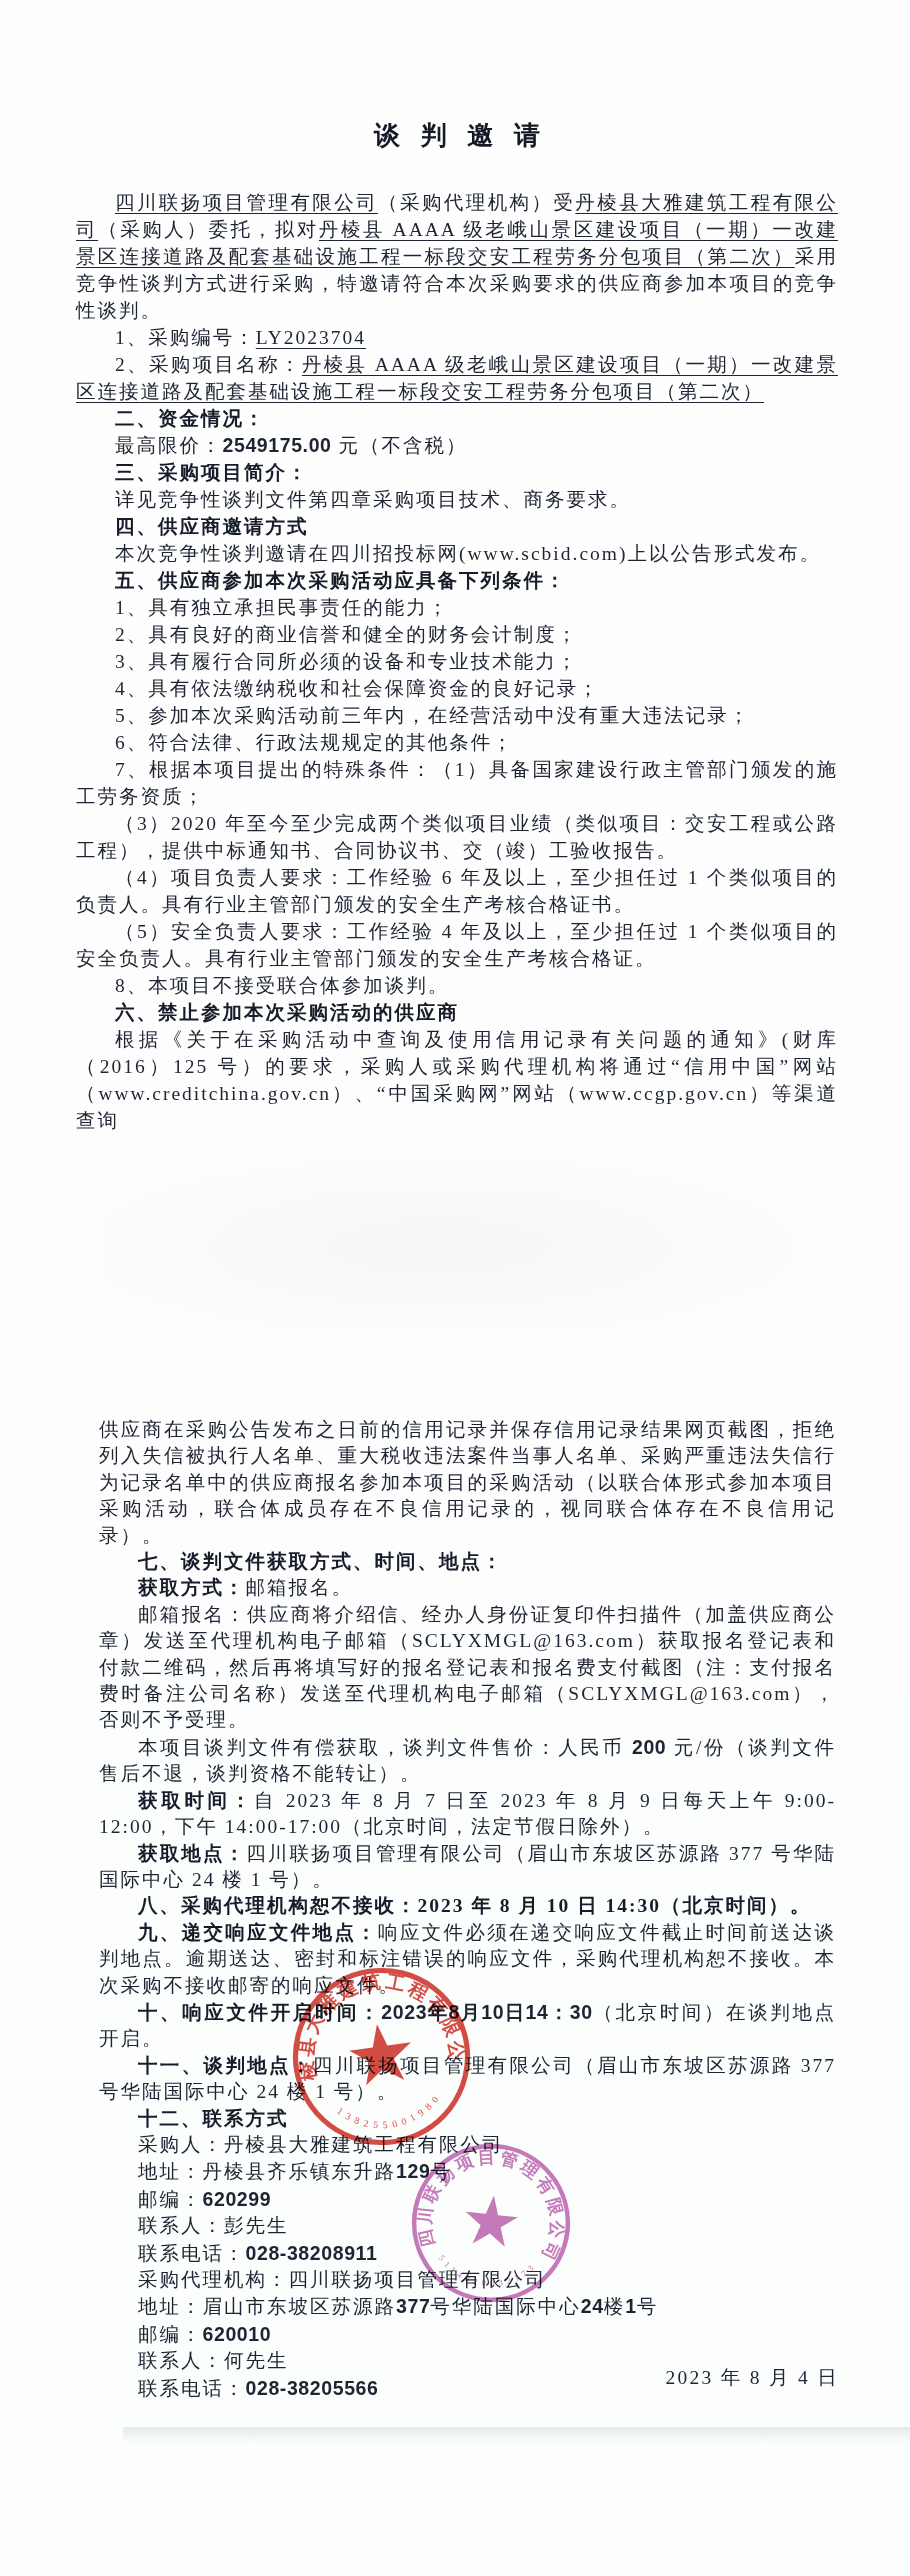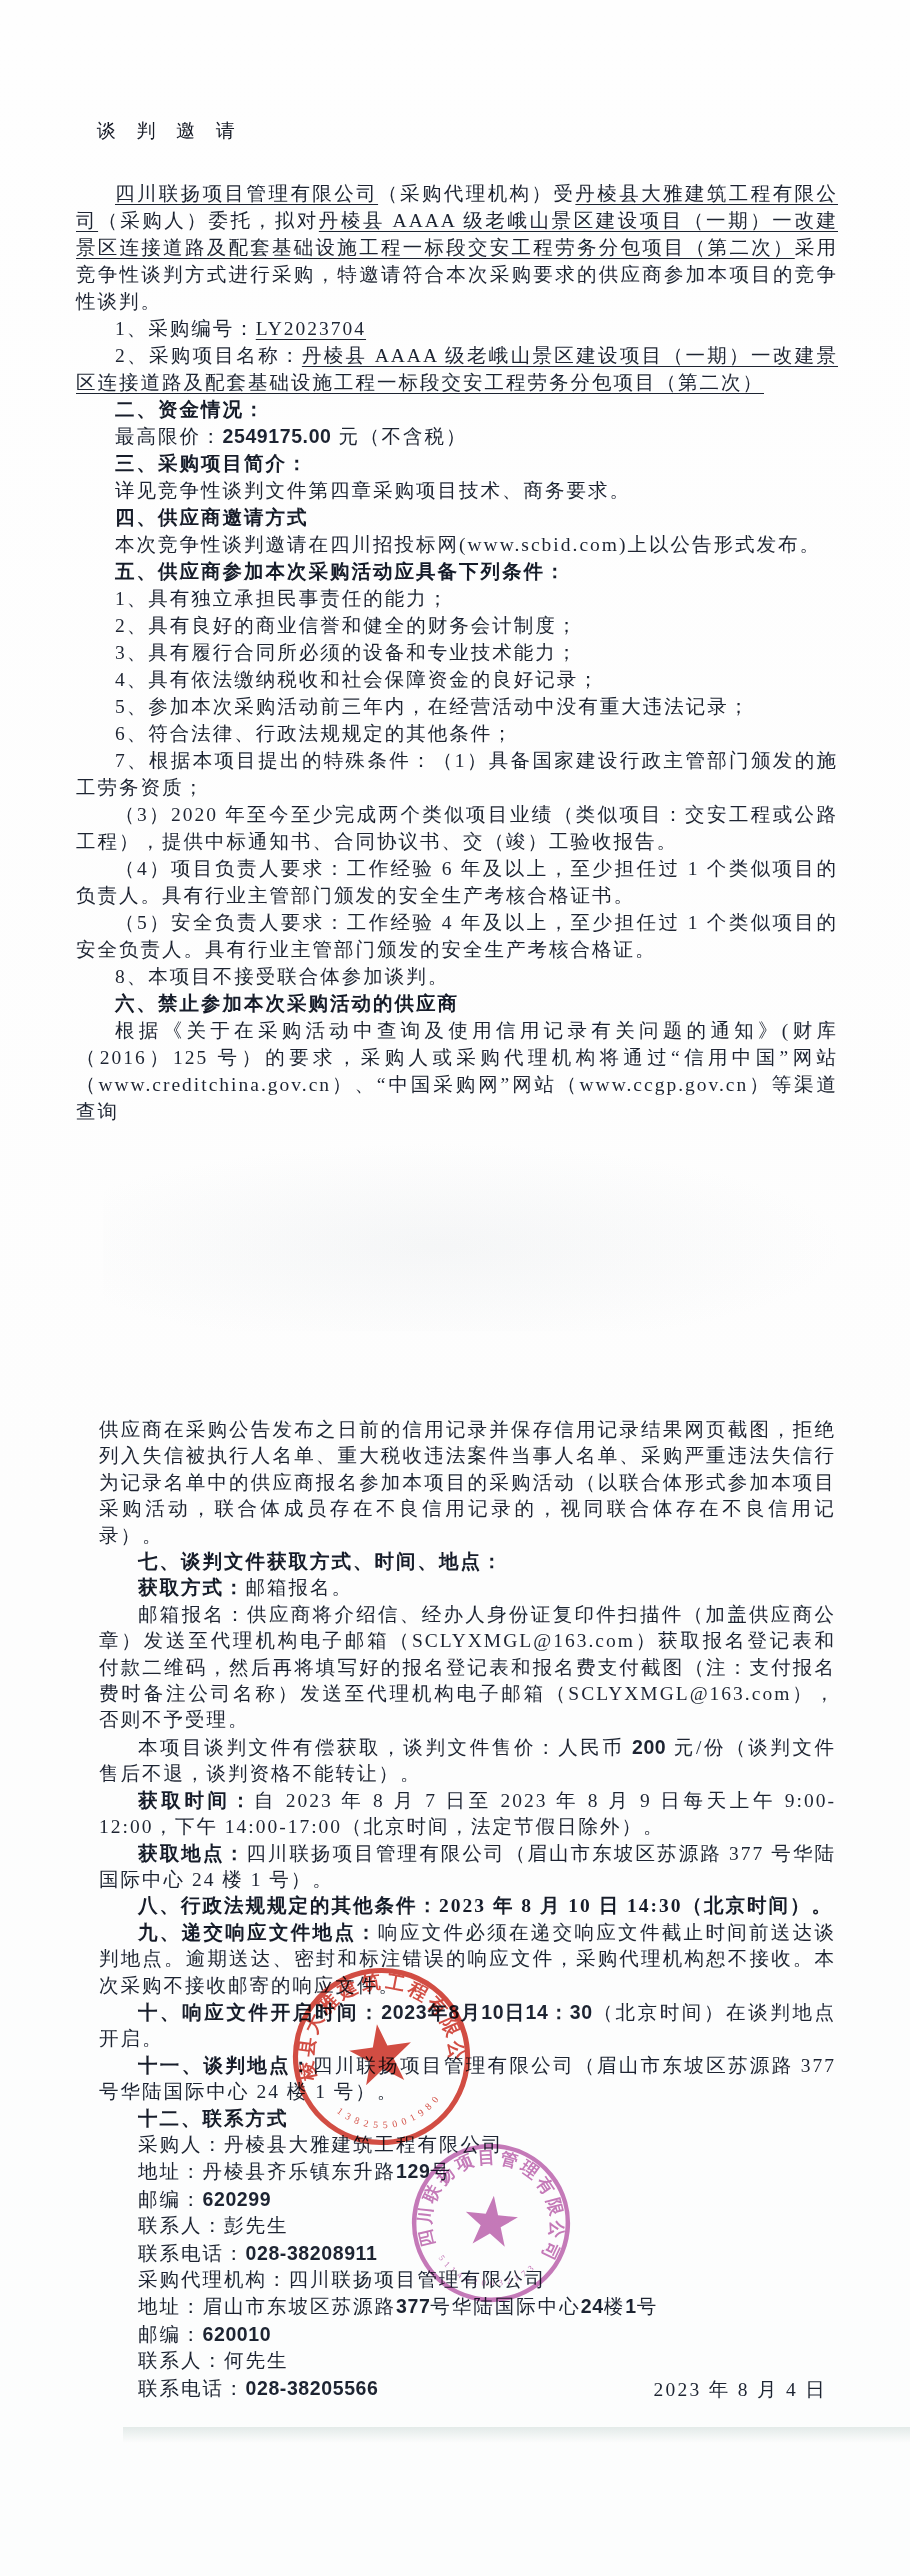--- a/index.html
+++ b/index.html
@@ -6,32 +6,32 @@
   .canvas{
     position:relative;width:911px;height:2576px;overflow:hidden;
     background:linear-gradient(180deg,#fefefe 0%,#fdfdfd 60%,#fcfdfd 100%);
     font-family:"Liberation Serif","DejaVu Serif",serif;
     color:#1c2230;
   }
   .page{position:absolute;}
   .p1{left:76px;top:118px;width:762px;}
   .p2{left:99px;top:1417px;width:737px;}
   .title{
-    margin:0 0 36px 0;font-size:19px;font-weight:400;letter-spacing:20.7px;
-    text-indent:20.7px;color:#151a26;
+    margin:0 0 36px 0;font-size:26px;font-weight:700;letter-spacing:20.7px;
+    text-align:center;text-indent:20.7px;color:#151a26;
   }
   .line{margin:0;font-size:19.5px;line-height:27px;letter-spacing:2px;
     text-align:justify;color:#1d2432;}
   .p2 .line{line-height:26.4px;}
   .ind{text-indent:39px;}
   .b{font-weight:700;color:#161c29;}
   .u{text-decoration:underline;text-underline-offset:4px;text-decoration-thickness:1.1px;}
   .sans{font-family:"Liberation Sans","DejaVu Sans",sans-serif;font-weight:700;letter-spacing:0.6px;}
   .date{
-    position:absolute;top:2360px;right:68px;margin:16px;
+    position:absolute;top:2360px;right:68px;margin:4px;
     font-size:19.5px;letter-spacing:2.3px;color:#1d2432;
   }
   .stamp{position:absolute;mix-blend-mode:multiply;opacity:.9;}
   .stamp text{font-family:"Liberation Serif","DejaVu Serif",serif;}
   .blotch{
     position:absolute;left:103px;top:1142px;width:746px;height:189px;
     background:radial-gradient(ellipse at 45% 55%,rgba(202,209,214,.16),rgba(202,209,214,0) 70%);
     pointer-events:none;
   }
   .edge-band{
@@ -75,21 +75,21 @@
     </section>
 
   <section class="page p2" id="page2">
       <p class="line"><span class="">供应商在采购公告发布之日前的信用记录并保存信用记录结果网页截图，拒绝列入失信被执行人名单、重大税收违法案件当事人名单、采购严重违法失信行为记录名单中的供应商报名参加本项目的采购活动（以联合体形式参加本项目采购活动，联合体成员存在不良信用记录的，视同联合体存在不良信用记录）。</span></p>
       <p class="line ind"><span class="b ">七、谈判文件获取方式、时间、地点：</span></p>
       <p class="line ind"><span class="b ">获取方式：</span><span class="">邮箱报名。</span></p>
       <p class="line ind"><span class="">邮箱报名：供应商将介绍信、经办人身份证复印件扫描件（加盖供应商公章）发送至代理机构电子邮箱（SCLYXMGL@163.com）获取报名登记表和付款二维码，然后再将填写好的报名登记表和报名费支付截图（注：支付报名费时备注公司名称）发送至代理机构电子邮箱（SCLYXMGL@163.com），否则不予受理。</span></p>
       <p class="line ind"><span class="">本项目谈判文件有偿获取，谈判文件售价：人民币 </span><span class="sans">200</span><span class=""> 元/份（谈判文件售后不退，谈判资格不能转让）。</span></p>
       <p class="line ind"><span class="b ">获取时间：</span><span class="">自 2023 年 8 月 7 日至 2023 年 8 月 9 日每天上午 9:00-12:00，下午 14:00-17:00（北京时间，法定节假日除外）。</span></p>
       <p class="line ind"><span class="b ">获取地点：</span><span class="">四川联扬项目管理有限公司（眉山市东坡区苏源路 377 号华陆国际中心 24 楼 1 号）。</span></p>
-      <p class="line ind"><span class="b ">八、行政法规规定的其他条件：</span><span class="b ">2023 年 8 月 10 日 14:30（北京时间）。</span></p>
+      <p class="line ind"><span class="b ">八、采购代理机构恕不接收：</span><span class="b ">2023 年 8 月 10 日 14:30（北京时间）。</span></p>
       <p class="line ind"><span class="b ">九、递交响应文件地点：</span><span class="">响应文件必须在递交响应文件截止时间前送达谈判地点。逾期送达、密封和标注错误的响应文件，采购代理机构恕不接收。本次采购不接收邮寄的响应文件。</span></p>
       <p class="line ind"><span class="b ">十、响应文件开启时间：</span><span class="sans">2023年8月10日14：30</span><span class="">（北京时间）在谈判地点开启。</span></p>
       <p class="line ind"><span class="b ">十一、谈判地点：</span><span class="">四川联扬项目管理有限公司（眉山市东坡区苏源路 377 号华陆国际中心 24 楼 1 号）。</span></p>
       <p class="line ind"><span class="b ">十二、联系方式</span></p>
       <p class="line ind"><span class="">采购人：丹棱县大雅建筑工程有限公司</span></p>
       <p class="line ind"><span class="">地址：丹棱县齐乐镇东升路</span><span class="sans">129</span><span class="">号</span></p>
       <p class="line ind"><span class="">邮编：</span><span class="sans">620299</span></p>
       <p class="line ind"><span class="">联系人：彭先生</span></p>
       <p class="line ind"><span class="">联系电话：</span><span class="sans">028-38208911</span></p>
       <p class="line ind"><span class="">采购代理机构：四川联扬项目管理有限公司</span></p>

